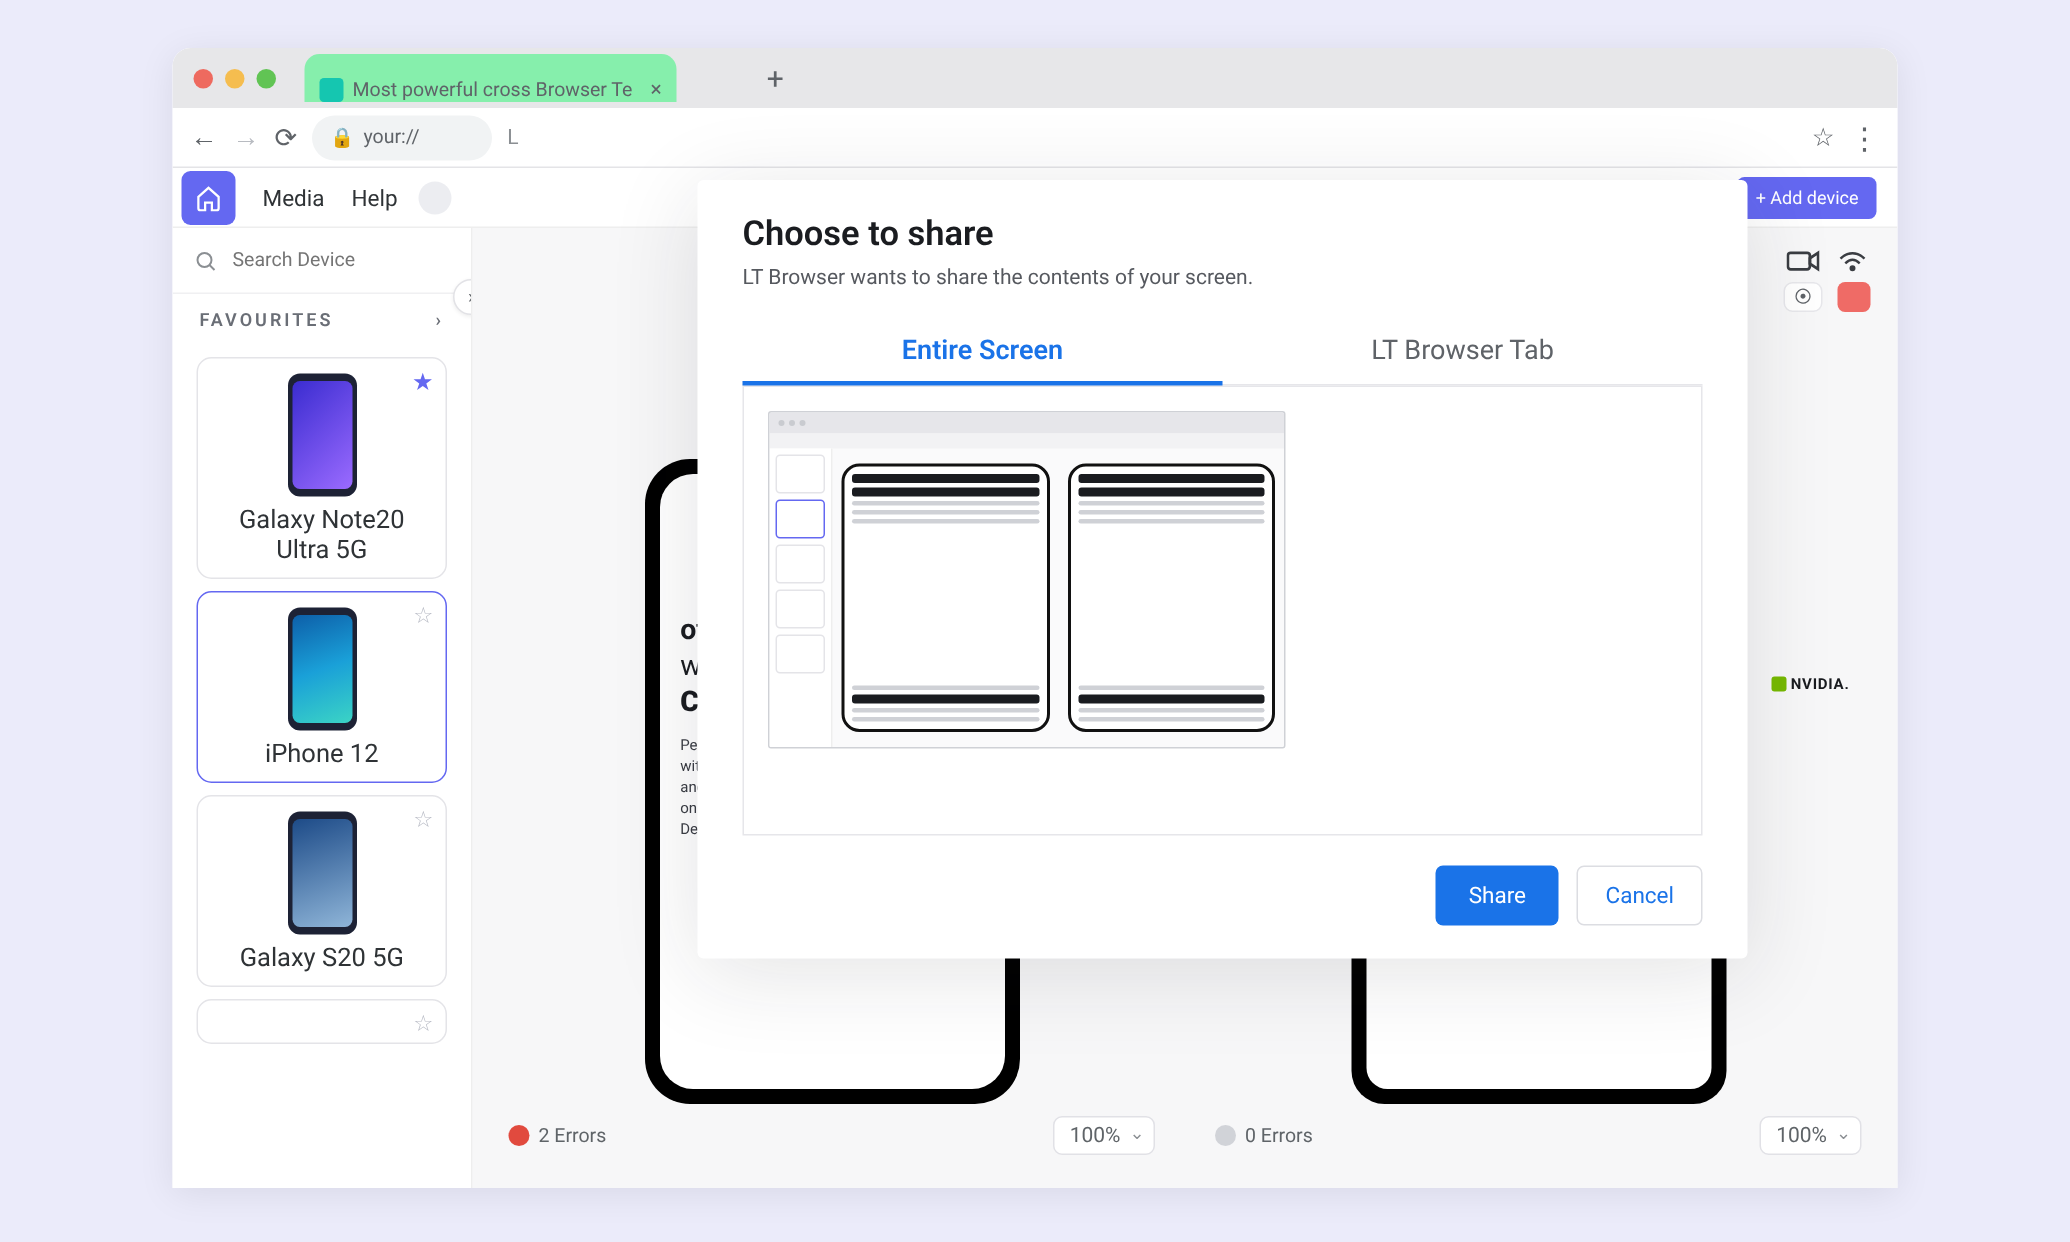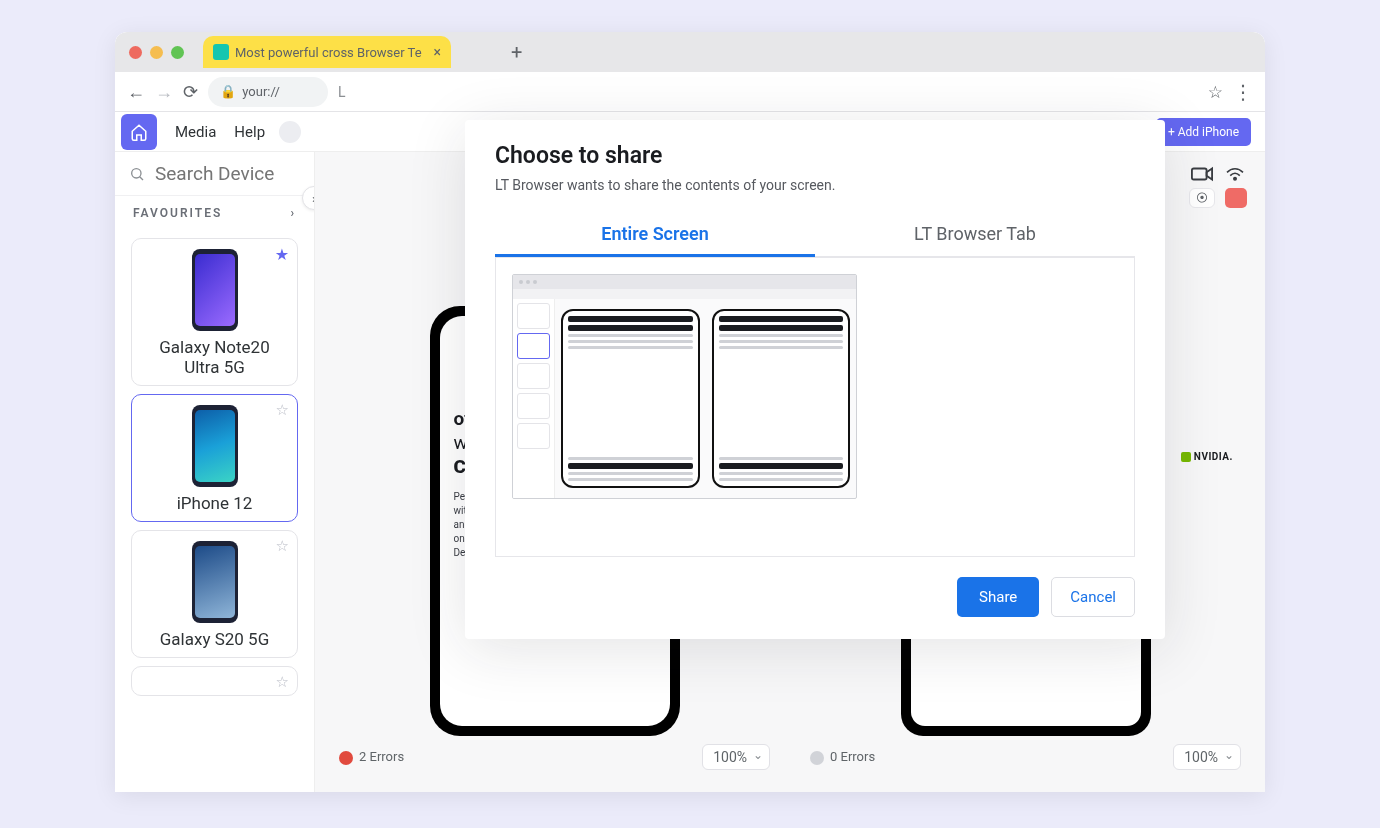--- a/index.html
+++ b/index.html
@@ -3,21 +3,21 @@
 <meta charset="utf-8">
 <style>
   * { box-sizing: border-box; margin: 0; padding: 0; font-family: -apple-system, BlinkMacSystemFont, "Segoe UI", Roboto, Arial, sans-serif; }
   body { background: #ebebfa; width: 1380px; height: 828px; overflow: hidden; position: relative; }
   .window { position: absolute; left: 115px; top: 32px; width: 1150px; height: 760px; background: #fff; border-radius: 12px 12px 0 0; box-shadow: 0 4px 24px rgba(0,0,0,0.08); overflow: hidden; }
   
   .tabbar { height: 40px; background: #e7e7e9; display: flex; align-items: center; padding-left: 14px; border-radius: 12px 12px 0 0;}
   .traffic { display:flex; gap:8px; margin-right:14px;}
   .dot { width:13px; height:13px; border-radius:50%; }
   .dot.red{background:#ee6a5f}.dot.yellow{background:#f5bd4f}.dot.green{background:#61c454}
-  .tab { background:#fde047; height:32px; display:flex; align-items:center; padding:0 10px; border-radius:10px 10px 0 0; font-size:13px; color:#5f6368; gap:6px; margin-left:5px;}
+  .tab { background:#86efac; height:32px; display:flex; align-items:flex-end; padding:0 10px; border-radius:10px 10px 0 0; font-size:13px; color:#5f6368; gap:6px; margin-left:5px;}
   .tab .fav{width:16px;height:16px;border-radius:3px;background:#15c6b0;}
   .tab .close{font-size:14px;color:#5f6368;margin-left:6px;cursor:pointer;}
   .newtab{color:#5f6368;font-size:20px;margin-left:60px;cursor:pointer;}
   
   .toolbar{height:40px;background:#fff;display:flex;align-items:center;padding:0 12px;gap:10px;border-bottom:1px solid #e4e4e7;}
   .nav-ico{font-size:18px;color:#5f6368;cursor:pointer;}
   .addr{flex:0 0 auto;display:flex;align-items:center;background:#f1f3f4;border-radius:16px;height:30px;padding:0 12px;font-size:13px;color:#5f6368;gap:6px;width:120px;}
   .addr-rest{font-size:14px;color:#8b8f93;}
   .toolbar-spacer{flex:1}
   .star{font-size:17px;color:#5f6368;cursor:pointer;}
@@ -27,21 +27,21 @@
   .home-btn{width:36px;height:36px;background:#6468f1;border-radius:6px;margin-left:6px;display:flex;align-items:center;justify-content:center;color:#fff;}
   .appbar-link{margin-left:18px;font-size:15px;color:#2f3336;cursor:pointer;}
   .badge-circ{width:22px;height:22px;border-radius:50%;background:#ecedf1;margin-left:14px;}
   .appbar-spacer{flex:1}
   .gear,.face{font-size:19px;color:#2f3336;margin-left:18px;cursor:pointer;}
   .add-device{margin-left:16px;background:#6468f1;color:#fff;font-size:12px;padding:7px 12px;border-radius:5px;border:none;cursor:pointer;}
   
   .main{display:flex;height:calc(100% - 120px);background:#f7f7f8;}
   .sidebar{width:200px;background:#fff;border-right:1px solid #eee;overflow:hidden;position:relative;}
   .search-row{display:flex;align-items:center;height:44px;padding:0 14px;gap:10px;border-bottom:1px solid #f0f0f2;color:#8b8f93;}
-  .search-row input{border:none;outline:none;font-size:19px;color:#333;width:120px;background:transparent;}
+  .search-row input{border:none;outline:none;font-size:13px;color:#333;width:120px;background:transparent;}
   .collapse-knob{position:absolute;right:-12px;top:34px;width:24px;height:24px;border-radius:50%;background:#fff;border:1px solid #e2e2e6;box-shadow:0 1px 3px rgba(0,0,0,0.08);display:flex;align-items:center;justify-content:center;font-size:13px;color:#5f6368;cursor:pointer;}
   .sect{display:flex;align-items:center;justify-content:space-between;padding:10px 18px;font-size:12px;letter-spacing:2px;color:#6a6e76;font-weight:600;cursor:pointer;}
   .device-card{border:1px solid #e4e4e8;border-radius:10px;margin:8px 16px;padding:10px 8px 8px 8px;text-align:center;position:relative;}
   .device-card.active{border-color:#6468f1;}
   .device-card .star-outline{position:absolute;right:8px;top:6px;font-size:15px;color:#b9bcc6;}
   .device-card .star-fill{position:absolute;right:8px;top:6px;font-size:16px;color:#6468f1;}
   .phone{width:46px;height:82px;border-radius:8px;background:#1d2235;margin:0 auto;display:flex;align-items:center;justify-content:center;position:relative;}
   .phone .screen{width:40px;height:72px;border-radius:5px;}
   .sc-purple{background:linear-gradient(135deg,#3a2cd0,#9b6bff);}
   .sc-blue{background:linear-gradient(160deg,#0d5fa9,#1aa0d8,#3bd4c5);}
@@ -149,21 +149,21 @@
         </svg>
     </span>
     <span class="face">
       <svg width="20" height="20" viewBox="0 0 24 24" fill="none" stroke="#2f3336" stroke-width="1.8">
           <circle cx="12" cy="12" r="10"></circle>
           <circle cx="9" cy="10" r="1" fill="#2f3336"></circle>
           <circle cx="15" cy="10" r="1" fill="#2f3336"></circle>
           <path d="M8 15c1.3 1.3 6.7 1.3 8 0"></path>
         </svg>
     </span>
-    <button class="add-device">+ Add iPhone</button>
+    <button class="add-device">+ Add device</button>
   </div>
 
   <div class="main">
 
     <div class="sidebar">
       <div class="search-row">
         <span>
           <svg width="16" height="16" viewBox="0 0 24 24" fill="none" stroke="#8b8f93" stroke-width="2">
               <circle cx="11" cy="11" r="7"></circle>
               <path d="M21 21l-5-5"></path>

